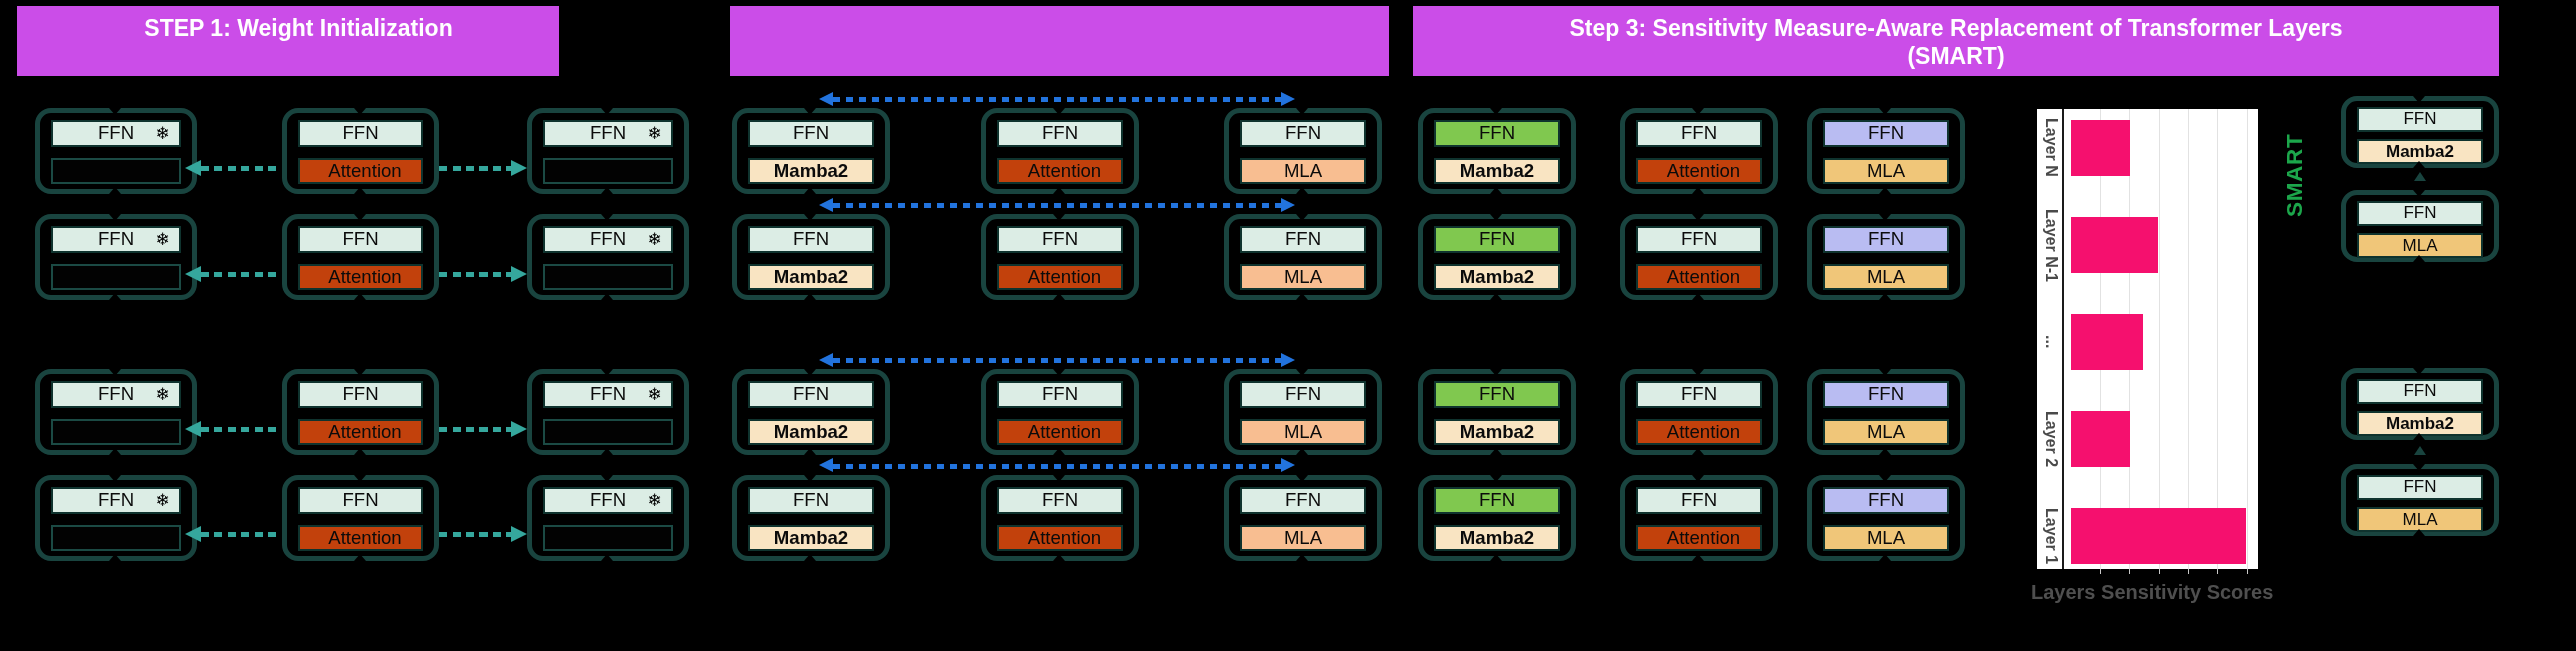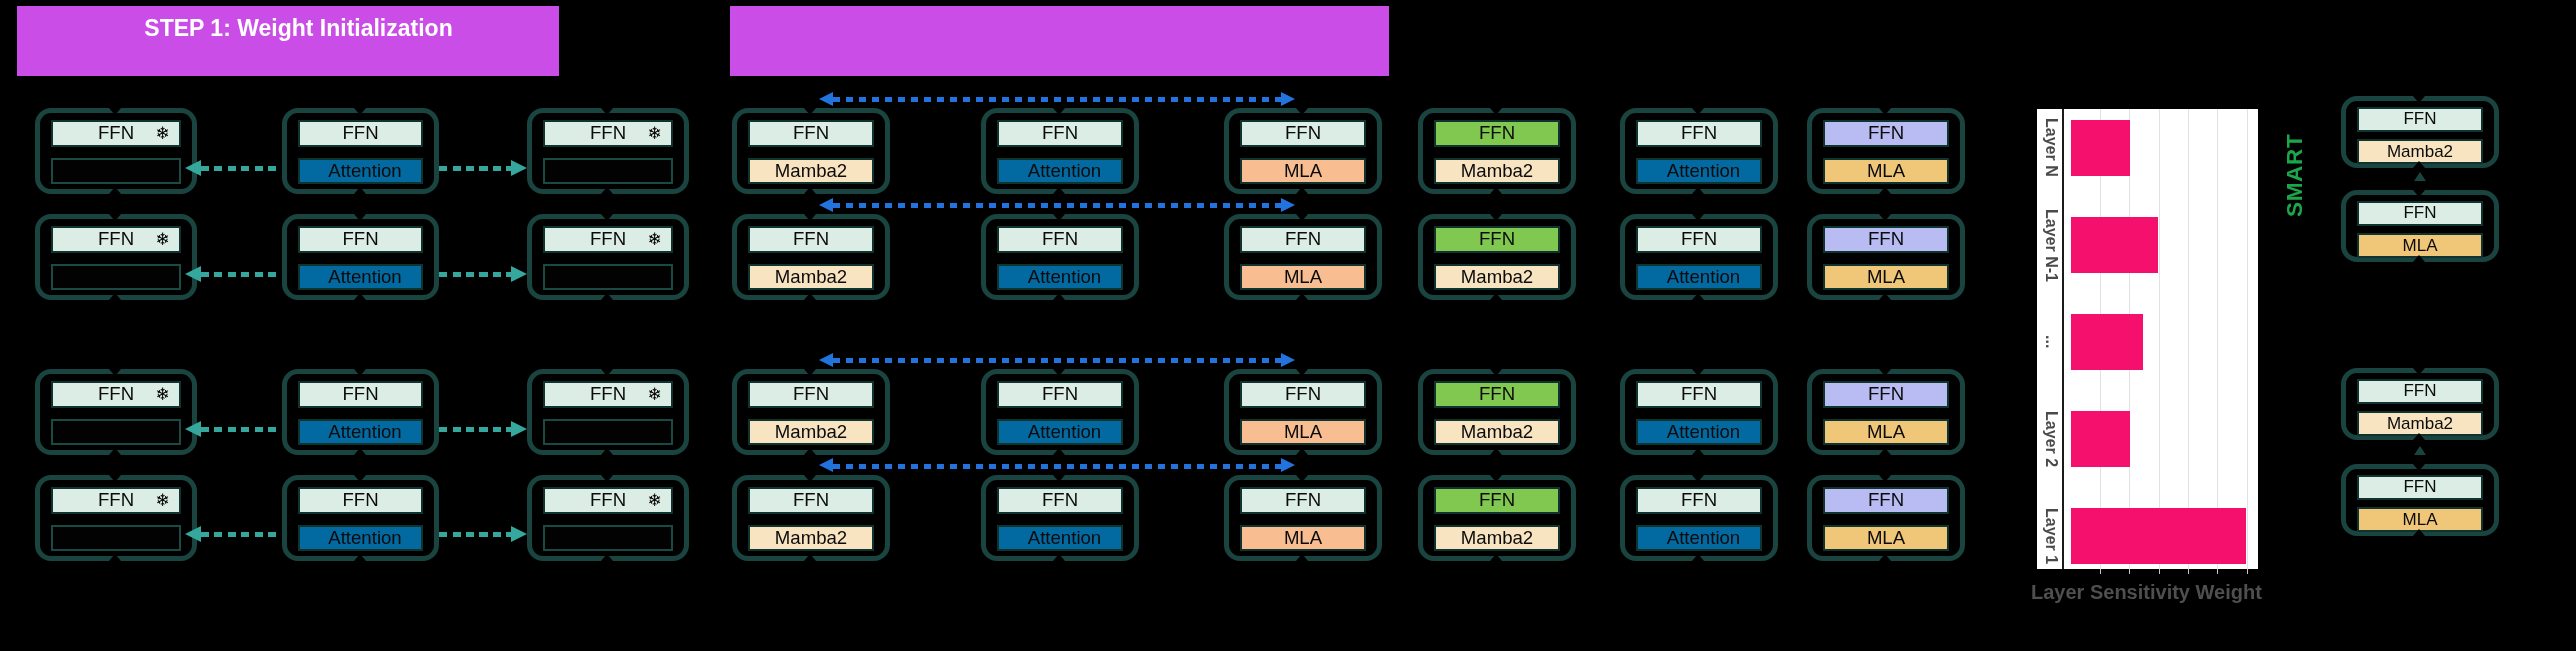--- a/index.html
+++ b/index.html
@@ -16,21 +16,21 @@
      border:5px solid #19443F;border-radius:16px;box-sizing:border-box;}
   .c.w288{width:162px;}
   .c::before{content:"";position:absolute;top:-5px;left:50%;margin-left:-6.8px;
      border-left:6.8px solid transparent;border-right:6.8px solid transparent;border-top:7.3px solid #000;}
   .c::after{content:"";position:absolute;bottom:-5px;left:50%;margin-left:-6.8px;
      border-left:6.8px solid transparent;border-right:6.8px solid transparent;border-bottom:7.3px solid #000;}
   .s{position:absolute;left:11.3px;right:11.3px;height:27px;border:2.3px solid #0F332E;
      box-sizing:border-box;display:flex;align-items:center;justify-content:center;
      font-size:18.6px;color:#0b0b0b;}
   .st{top:6.8px;} .sb{top:45px;height:26px;}
-  .mint{background:#DCEDE5;} .amb{background:#0369a1;padding-left:9px;} .pch{background:#F9E4C2;}
+  .mint{background:#DCEDE5;} .amb{background:#c2410c;padding-left:9px;} .pch{background:#F9E4C2;font-weight:bold;}
   .sal{background:#F8BE91;}  .grn{background:#80C84F;} .lav{background:#B9BCF2;}
   .tan{background:#F0C679;}  .emp{background:#020202;border-color:#1B4A44;border-width:2.8px;}
   .snow{position:absolute;right:9px;top:50%;transform:translateY(-50%);font-size:17px;color:#000;}
 
   
   .rc{height:72px;width:158px;}
   .rc .st{top:5.6px;height:25px;font-size:17px;}
   .rc .sb{top:38px;height:25px;font-size:17px;}
   .vconn{position:absolute;width:0;height:0;border-left:6.2px solid transparent;
          border-right:6.2px solid transparent;border-bottom:9px solid #19443F;}
@@ -65,20 +65,24 @@
 </head>
 <body>
 
 <div id="canvas">
 
   <div class="hdr" style="left:17px;width:542px;padding-left:21px;">
     <span>STEP 1: Weight Initialization</span>
   </div>
   <div class="hdr" style="left:730px;width:659px;">
     <br>
+  </div>
+  <div class="hdr" style="left:1413px;width:1086px;">
+    <span>Step 3: Sensitivity Measure-Aware Replacement of Transformer Layers</span><br>
+    <span>(SMART)</span>
   </div>
 
   <div class="c w288" style="left:35px;top:108px">
     <div class="s st mint">
         <span>FFN</span>
         <span class="snow">❄</span>
       </div>
     <div class="s sb emp"></div>
   </div>
   <div class="c" style="left:282px;top:108px;width:157px">
@@ -420,21 +424,21 @@
     <div class="bar" style="top: 108px; width: 87px;"></div>
     <div class="bar" style="top: 205px; width: 72px;"></div>
     <div class="bar" style="top: 302px; width: 59px;"></div>
     <div class="bar" style="top: 399px; width: 175px;"></div>
     <div class="ylab" style="top:-6.2px">Layer N</div>
     <div class="ylab" style="top:91px">Layer N-1</div>
     <div class="ylab" style="top:188px">...</div>
     <div class="ylab" style="top:285px">Layer 2</div>
     <div class="ylab" style="top:382px">Layer 1</div>
   </div>
-  <div id="chart-title">Layer Sensitivity Weight</div>
+  <div id="chart-title">Layers Sensitivity Scores</div>
   <div id="smart">SMART</div>
 
   <div class="c rc" style="left:2341px;top:96px">
     <div class="s st mint">
         <span>FFN</span>
       </div>
     <div class="s sb pch">
         <span>Mamba2</span>
       </div>
   </div>

